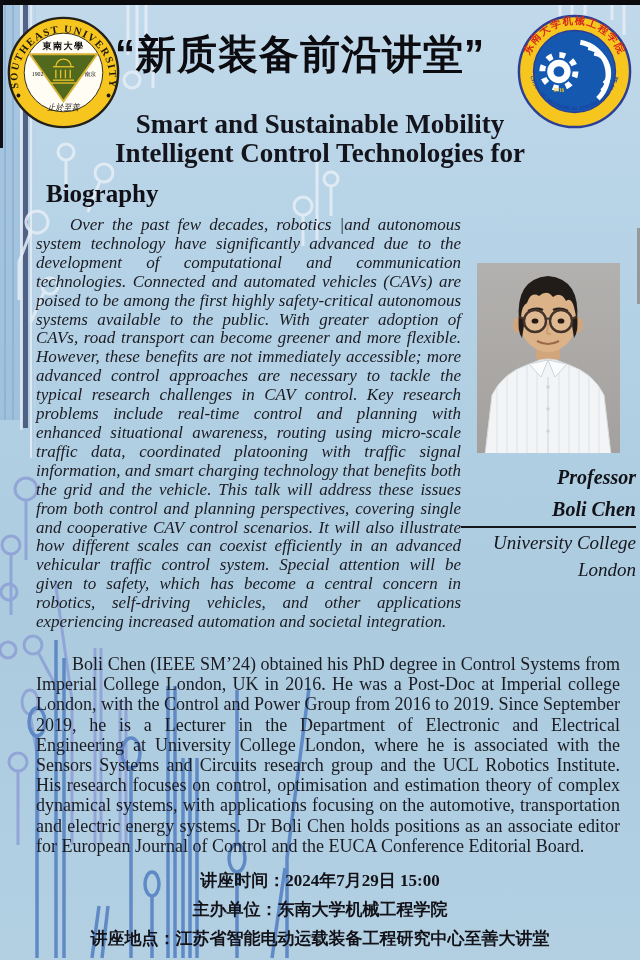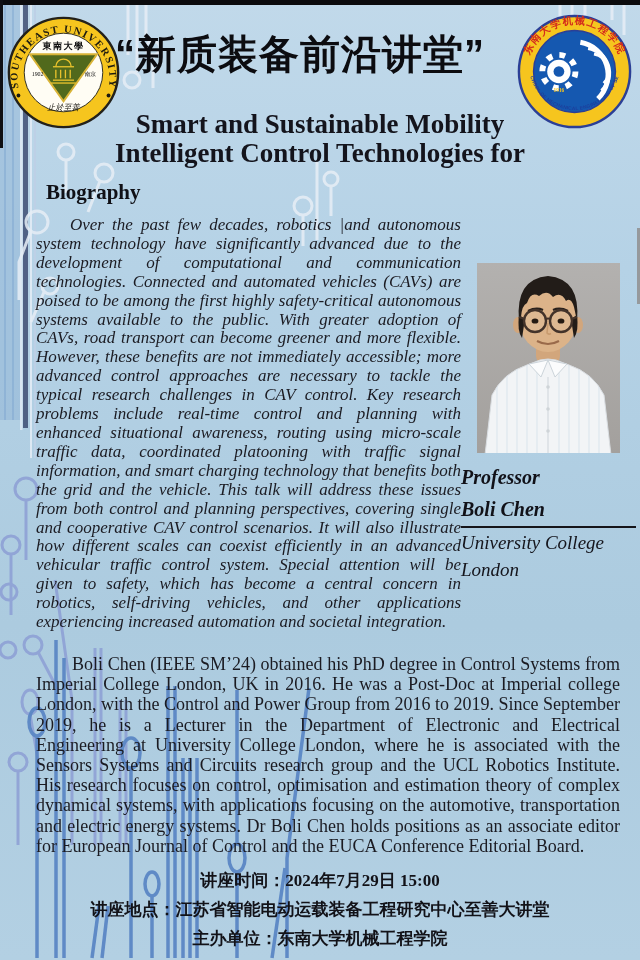--- a/index.html
+++ b/index.html
@@ -15,24 +15,24 @@
 
   .logo-left{position:absolute;left:6px;top:15px;width:115px;height:115px;z-index:2;}
   .logo-right{position:absolute;left:516px;top:13px;width:117px;height:117px;z-index:2;}
 
   .cn-title{position:absolute;left:115px;top:37px;width:400px;z-index:2;text-align:left;
     font-family:"Liberation Sans","DejaVu Sans",sans-serif;font-weight:bold;
     font-size:40px;line-height:35px;color:#0c0c10;letter-spacing:1px;}
   .en-title{position:absolute;left:30px;top:110px;width:580px;z-index:2;text-align:center;
     font-weight:bold;font-size:27px;line-height:29px;color:#14141c;}
 
-  .bio-heading{position:absolute;left:46px;top:180px;margin:0;font-size:21px;font-weight:bold;z-index:2;color:#101016;}
+  .bio-heading{position:absolute;left:46px;top:180px;margin:0;font-size:25px;font-weight:bold;z-index:2;color:#101016;}
   .bio-row{position:absolute;left:36px;top:216px;width:600px;display:flex;z-index:2;font-style:italic;}
   .bio-text{width:425px;margin:0;text-align:justify;text-indent:34px;font-size:17px;line-height:18.9px;color:#1b1b22;}
-  .speaker-col{width:175px;text-align:left;}
+  .speaker-col{width:175px;text-align:right;}
   .photo{display:block;width:143px;height:190px;margin:47px auto 0;}
   .sp-title{margin-top:13px;font-size:20px;font-weight:bold;color:#111118;}
   .sp-name{margin-top:9px;font-size:20px;font-weight:bold;color:#111118;}
   .sp-rule{height:0;border-bottom:2px solid #15151a;margin-top:5px;}
   .sp-affil{margin-top:1px;font-size:19px;line-height:27px;color:#15151c;}
 
   .abs-heading{position:absolute;left:36px;top:622px;margin:0;font-size:25px;font-weight:bold;z-index:2;color:#101016;}
   .abs-text{position:absolute;left:36px;top:654px;width:584px;margin:0;text-align:justify;text-indent:36px;
     font-size:18px;line-height:20.2px;z-index:2;color:#1b1b22;}
 
@@ -235,17 +235,17 @@
       <div class="sp-name">Boli Chen</div>
       <div class="sp-rule"></div>
       <div class="sp-affil">University College London</div>
     </aside>
   </section>
 
   <p class="abs-text">Boli Chen (IEEE SM’24) obtained his PhD degree in Control Systems from Imperial College London, UK in 2016. He was a Post-Doc at Imperial college London, with the Control and Power Group from 2016 to 2019. Since September 2019, he is a Lecturer in the Department of Electronic and Electrical Engineering at University College London, where he is associated with the Sensors Systems and Circuits research group and the UCL Robotics Institute. His research focuses on control, optimisation and estimation theory of complex dynamical systems, with applications focusing on the automotive, transportation and electric energy systems. Dr Boli Chen holds positions as an associate editor for European Journal of Control and the EUCA Conference Editorial Board.</p>
 
   <footer class="footer">
     <div>讲座时间：2024年7月29日 15:00</div>
+    <div>主办单位：东南大学机械工程学院</div>
     <div>讲座地点：江苏省智能电动运载装备工程研究中心至善大讲堂</div>
-    <div>主办单位：东南大学机械工程学院</div>
   </footer>
 
 </div>
 
 </body></html>

